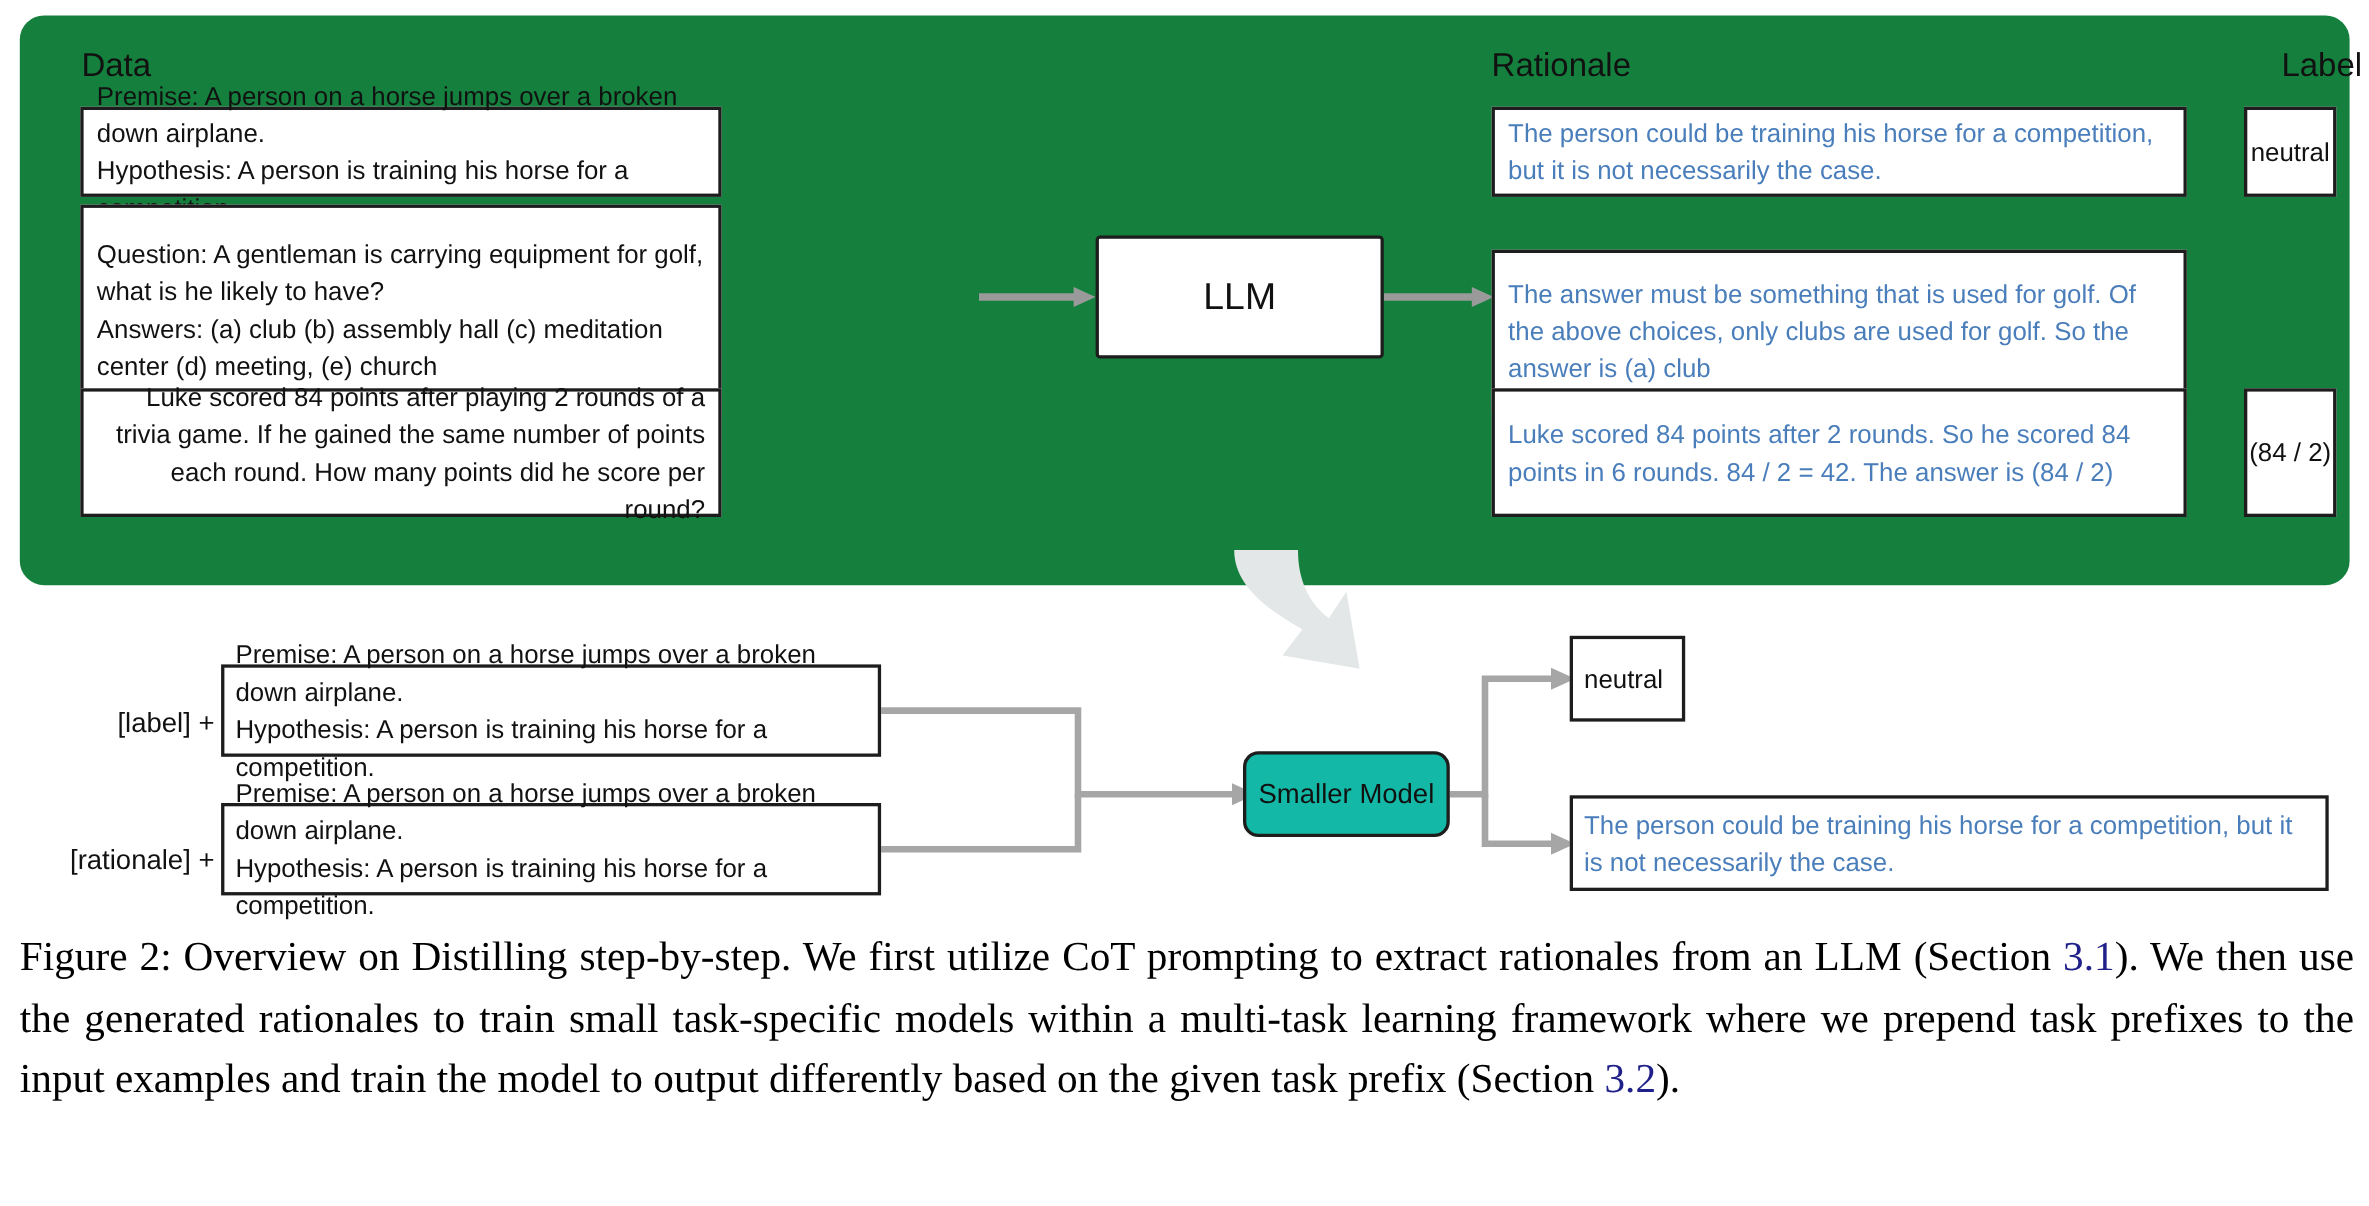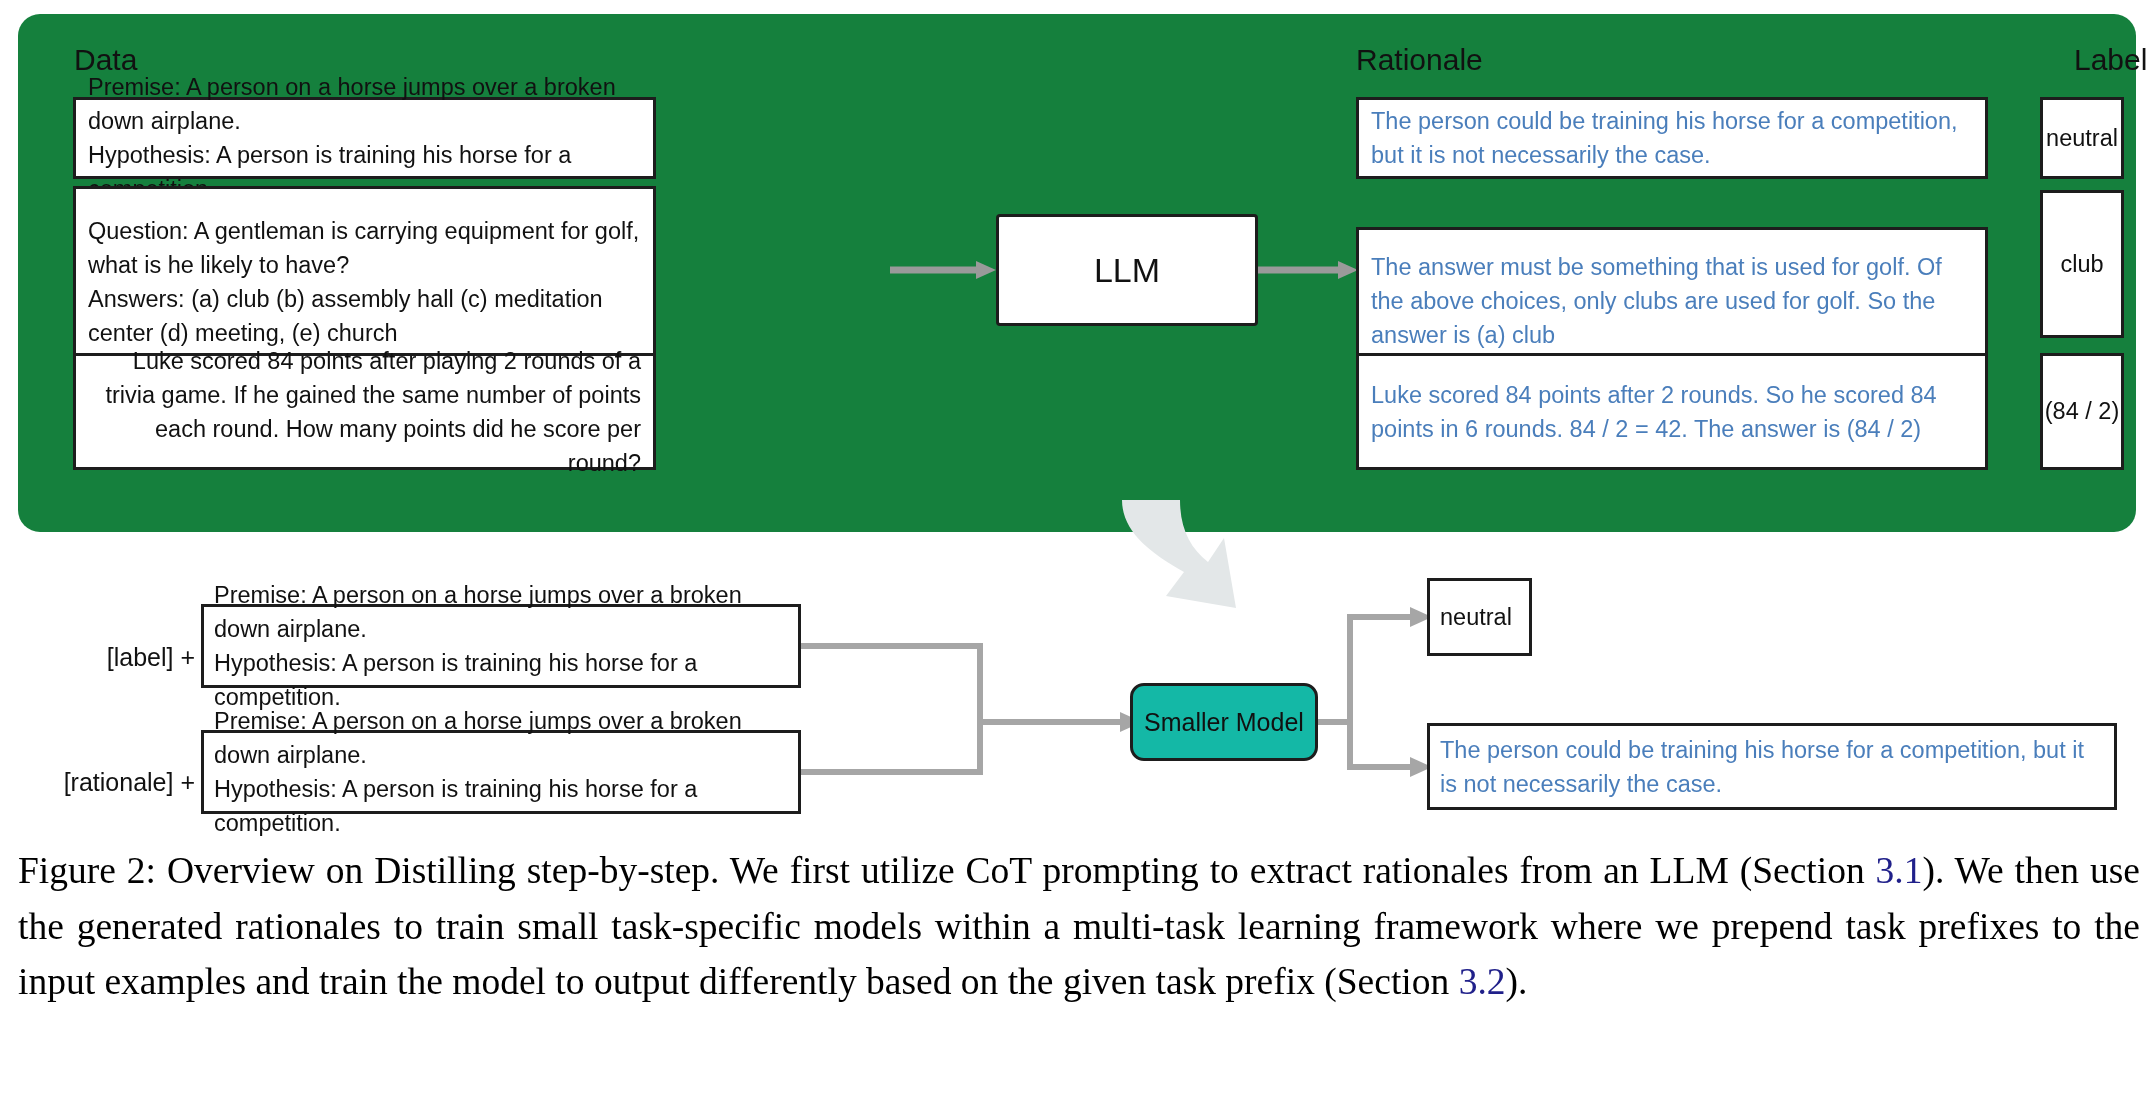--- a/index.html
+++ b/index.html
@@ -254,23 +254,20 @@
   <div class="box rationale" id="rat-box-1">
     <div class="txt">The answer must be something that is used for golf. Of the above choices, only clubs are used for golf. So the answer is (a) club</div>
   </div>
   <div class="box rationale" id="rat-box-2">
     <div class="txt">Luke scored 84 points after 2 rounds. So he scored 84 points in 6 rounds. 84 / 2 = 42. The answer is (84 / 2)</div>
   </div>
 
   <div class="box" id="lab-box-0">
     <div class="lab-txt">neutral</div>
   </div>
-  <div class="box" id="lab-box-1">
-    <div class="lab-txt">club</div>
-  </div>
   <div class="box" id="lab-box-2">
     <div class="lab-txt">(84 / 2)</div>
   </div>
 </div>
 
 <svg id="big-arrow" viewBox="0 0 180 150">
   <path d="M 2 0 L 60 0 C 60 28 70 48 88 62 L 104 38 L 116 108 L 46 96 L 64 72 C 28 52 2 30 2 0 Z" fill="#e3e7e8"></path>
 </svg>
 
 <div id="figure-bottom">

